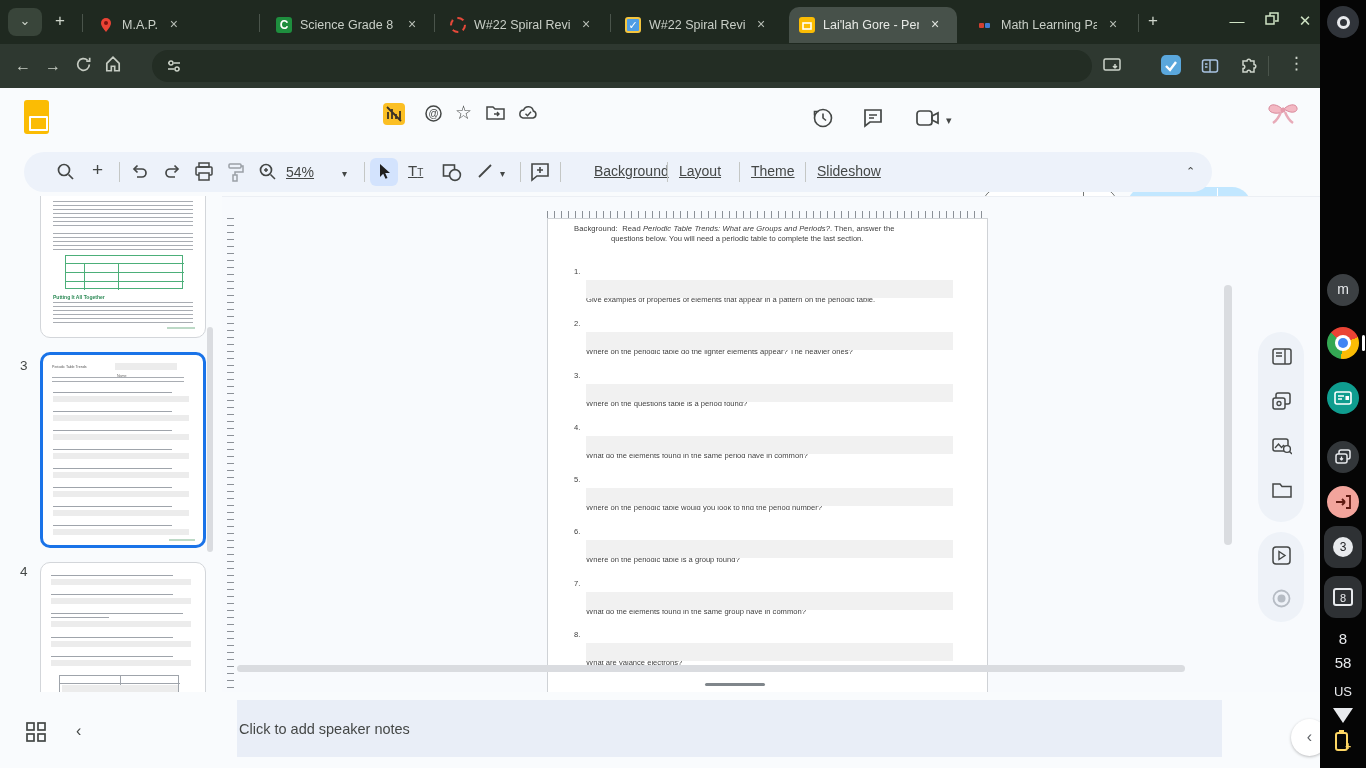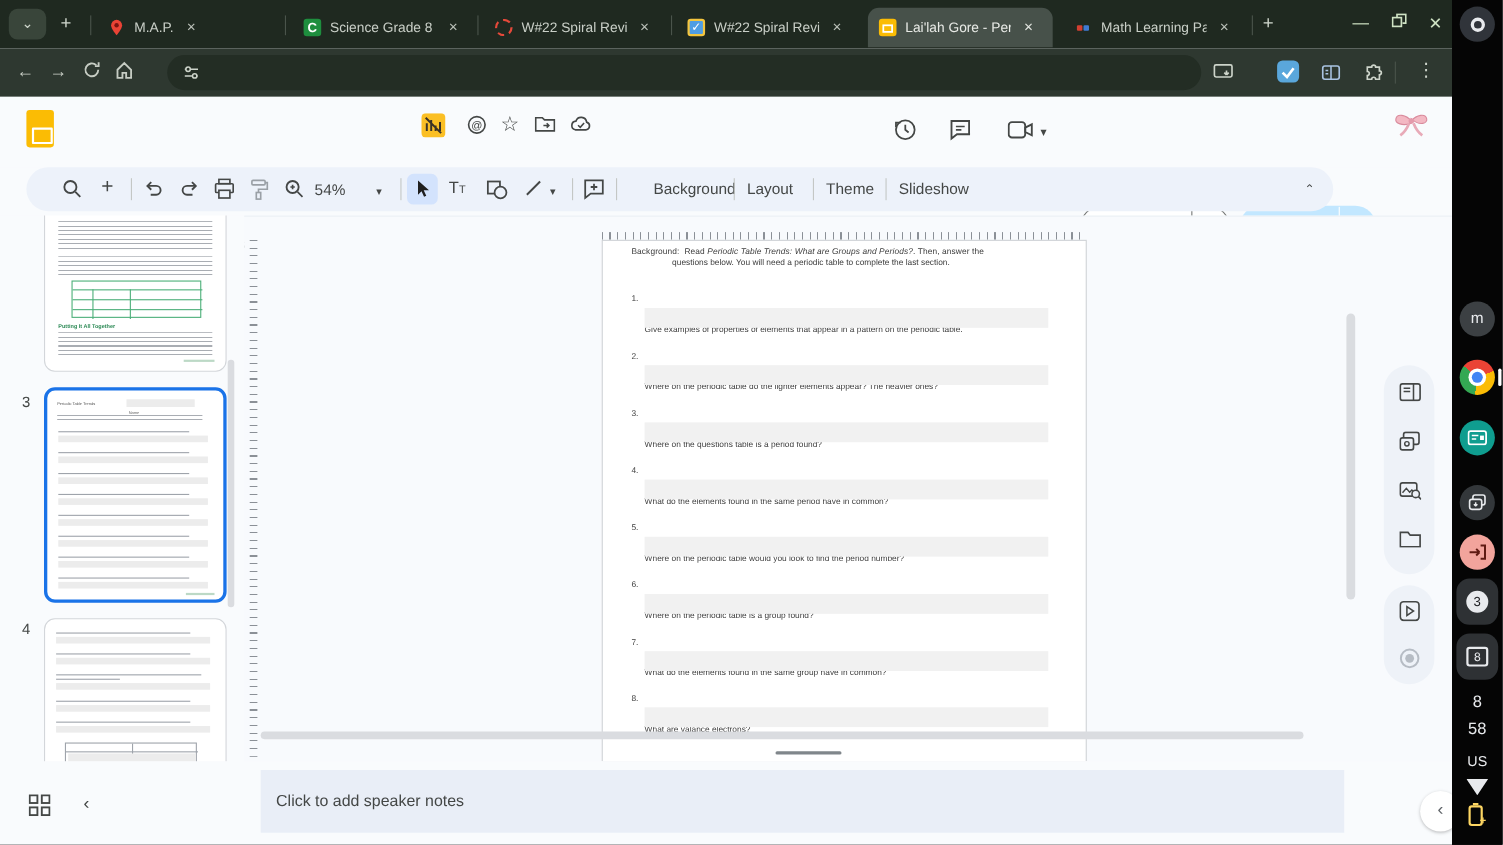--- a/index.html
+++ b/index.html
@@ -37,21 +37,21 @@
   .menubar { position:absolute; left:62px; top:123px; display:flex; gap:2px; }
   .menubar span { font-size:14.5px; color:#444746; padding:3px 8px; border-radius:6px; }
   .hico { position:absolute; top:104px; color:#444746; }
   .pillbtn { position:absolute; top:99px; height:38px; border:1px solid #747775; border-radius:19px; display:flex; align-items:center; background:#fff; color:#444746; font-size:14px; }
   .sharebtn { position:absolute; top:99px; height:38px; border-radius:19px; background:#c2e7ff; color:#001d35; display:flex; align-items:center; font-size:14px; font-weight:bold; }
 
   
   .tbar { position:absolute; left:24px; top:152px; width:1188px; height:40px; background:#edf2fa; border-radius:21px; }
   .tico { position:absolute; top:10px; color:#444746; }
   .tsep { position:absolute; top:10px; width:1px; height:20px; background:#c4c7c5; }
-  .tlabel { position:absolute; top:11px; font-size:14px; color:#444746; }
+  .tlabel { position:absolute; top:11px; font-size:14px; color:#444746;text-decoration:underline; }
   .toolsel { position:absolute; left:346px; top:6px; width:28px; height:28px; background:#d3e3fd; border-radius:6px; }
 
   
   .fstrip { position:absolute; left:0; top:196px; width:222px; height:500px; background:#f9fbfd; overflow:hidden; }
   .thumb { position:absolute; left:40px; width:166px; background:#fff; border:1px solid #d3d6da; border-radius:10px; overflow:hidden; }
   .thumbsel { border:3px solid #1a73e8; }
   .snum { position:absolute; left:20px; font-size:13.5px; color:#444746; }
   .tline { background:repeating-linear-gradient(to bottom,#a9adb3 0 1px,transparent 1px 4px); }
   .qmini { position:absolute; left:10px; right:10px; }
   .qmini .ql { height:1px; background:#9fa4ab; margin-bottom:3px; width:85%; }
@@ -72,21 +72,21 @@
   .cvscroll { position:absolute; left:1002px; top:88px; width:8px; height:260px; background:#dadce0; border-radius:4px; }
   .chscroll { position:absolute; left:15px; top:468px; width:948px; height:7px; background:#dadce0; border-radius:4px; }
   .nhandle { position:absolute; left:483px; top:486px; width:60px; height:3px; background:#80868b; border-radius:2px; }
 
   
   .spanel { position:absolute; width:46px; background:#eef2f8; border-radius:23px; }
   .spic { position:absolute; left:14px; color:#444746; }
 
   
   .notesrow { position:absolute; left:0; top:692px; width:1320px; height:76px; background:#f9fbfd; }
-  .notesbox { position:absolute; left:237px; top:8px; width:985px; height:57px; background:#e9eef7; border-radius:0; display:flex; align-items:center; padding-left:14px; color:#444746; font-size:14.5px; }
+  .notesbox { position:absolute; left:237px; top:8px; width:985px; height:57px; background:#e9eef7; border-radius:0; display:flex; align-items:center; padding-left:2px; color:#444746; font-size:14.5px; }
   .fchevron { position:absolute; left:1291px; top:719px; width:37px; height:37px; border-radius:50%; background:#fff; box-shadow:0 1px 3px rgba(0,0,0,.25); text-align:center; line-height:35px; color:#5f6368; font-size:16px; }
 
   
   .shelf { position:absolute; left:1320px; top:0; width:46px; height:768px; background:#050505; }
   .shitem { position:absolute; left:7px; width:32px; height:32px; border-radius:50%; }
   .shtile { position:absolute; left:4px; width:38px; height:42px; border-radius:12px; background:#2e3134; }
   .shtxt { position:absolute; width:46px; text-align:center; color:#e8eaed; left:0; }
   .chrome-ic { background:conic-gradient(from -50deg,#ea4335 0 33%,#fbbc05 33% 66%,#34a853 66% 100%); position:relative; }
   .chrome-ic::before { content:""; position:absolute; left:8px; top:8px; width:16px; height:16px; border-radius:50%; background:#fff; }
   .chrome-ic::after { content:""; position:absolute; left:11px; top:11px; width:10px; height:10px; border-radius:50%; background:#4285f4; }

